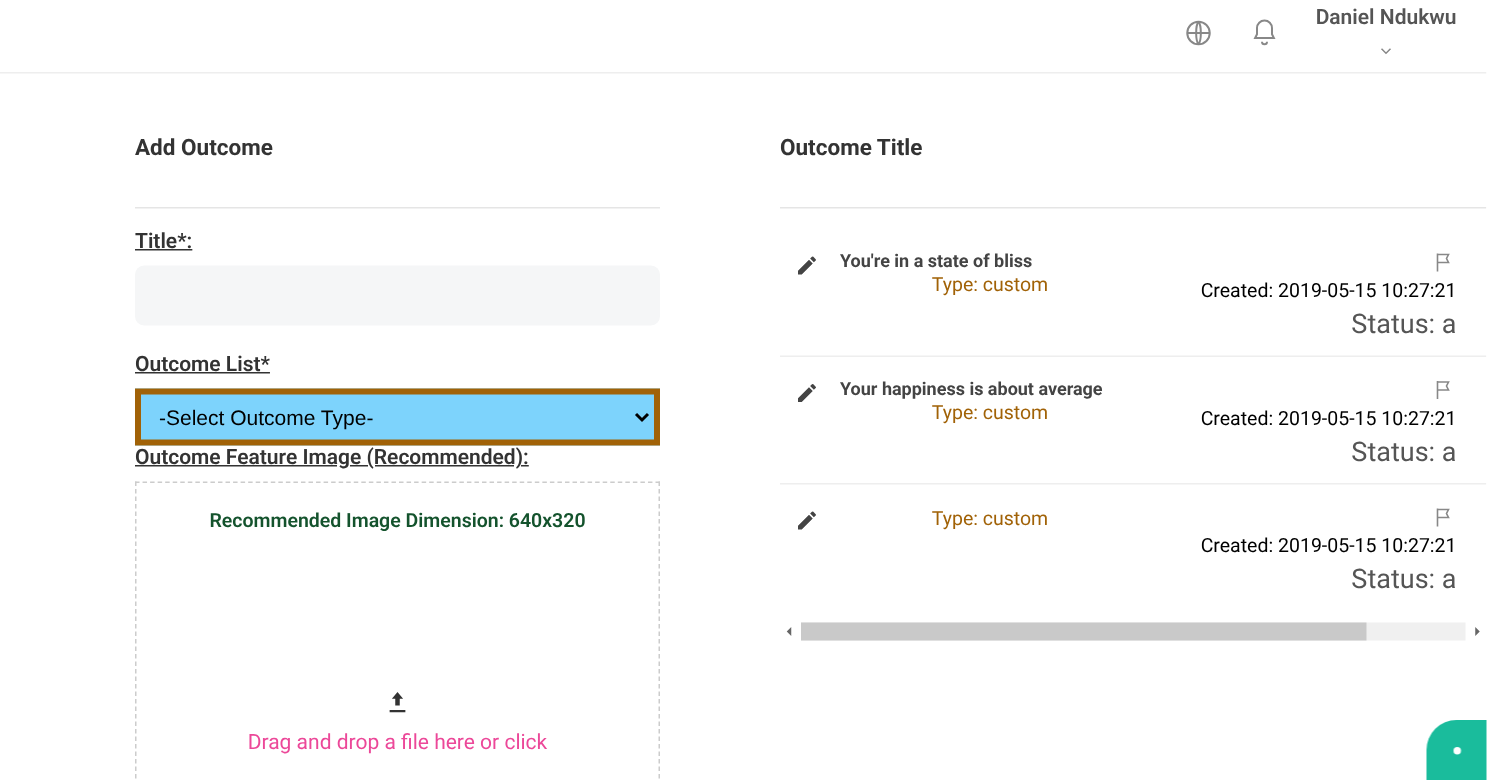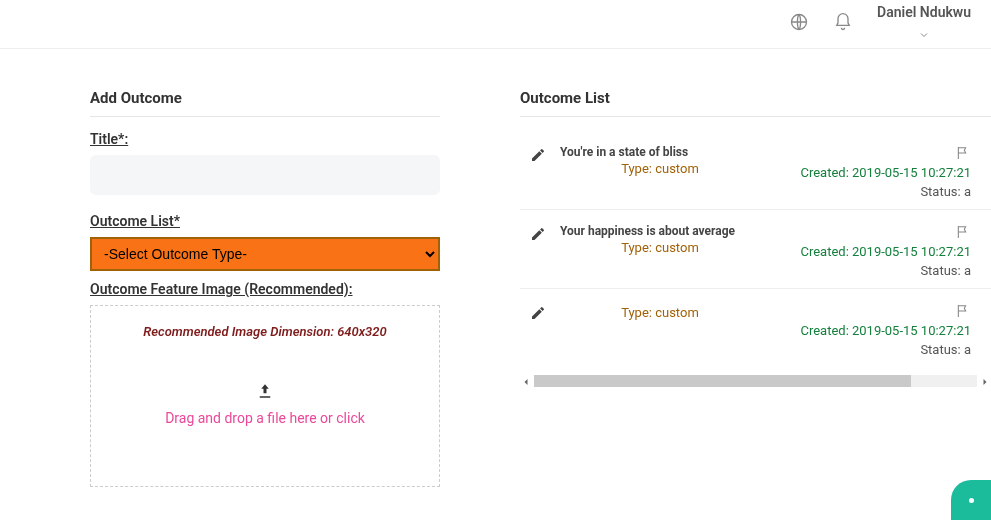--- a/index.html
+++ b/index.html
@@ -4,40 +4,40 @@
   <style>
     * { box-sizing: border-box; margin: 0; padding: 0; }
     body { font-family: -apple-system, BlinkMacSystemFont, "Segoe UI", Roboto, sans-serif; background: #fff; color: #333; font-size: 14px; }
     .header { display: flex; justify-content: flex-end; align-items: center; padding: 4px 20px 8px; border-bottom: 1px solid #eee; gap: 24px; }
     .header-icon { width: 20px; height: 20px; color: #888; cursor: pointer; }
     .header-user { display: flex; align-items: center; gap: 8px; font-weight: 600; color: #555; cursor: pointer; flex-direction: column; }
     .chevron-down { width: 12px; height: 12px; color: #888; }
     .content { display: flex; padding: 40px 0; max-width: 991px; }
     .col-left { flex: 0 0 460px; padding: 0 20px 0 90px; }
     .col-right { flex: 1; padding: 0 0 0 60px; overflow: hidden; }
-    h2 { font-size: 15px; font-weight: 700; color: #333; margin-bottom: 9px; }
+    h2 { font-size: 15px; font-weight: 700; color: #333; margin-bottom: 31px; }
     .divider { border: none; border-top: 1px solid #e5e5e5; margin-bottom: 14px; }
     .form-label { font-weight: 600; font-size: 14px; color: #333; margin-bottom: 8px; display: block; text-decoration: underline; }
     .input-text { width: 100%; background: #f5f6f7; border: none; border-radius: 6px; padding: 12px 14px; font-size: 14px; margin-bottom: 18px; }
-    .select-outcome { width: 100%; padding: 6px 8px; font-size: 14px; border: 2px solid #a16207; background: #f97316; margin-bottom: 10px; }
+    .select-outcome { width: 100%; padding: 6px 8px; font-size: 14px; border: 4px solid #a16207; background: #7dd3fc; margin-bottom: 0; }
     .upload-zone { border: 1px dashed #ccc; padding: 18px 10px 60px; text-align: center; }
-    .recommended { font-size: 13px; color: #7f1d1d; font-weight: 600; margin-bottom: 43px; font-style: italic; }
+    .recommended { font-size: 13px; color: #14532d; font-weight: 600; margin-bottom: 104px; }
     .upload-icon { display: block; margin: 0 auto 10px; width: 18px; height: 18px; }
     .upload-text { font-size: 14px; color: #ec4899; }
     .outcome-row { position: relative; padding: 14px 10px 10px 40px; }
     .outcome-row + .outcome-row { border-top: 1px solid #eee; }
     .row-wrap { display: flex; align-items: flex-start; }
     .edit-icon { position: absolute; left: 10px; top: 16px; width: 16px; height: 16px; color: #444; cursor: pointer; }
     .row-left-block { flex: 1; }
     .outcome-title { font-weight: 700; color: #444; font-size: 12px; }
     .outcome-type { font-size: 13px; color: #a16207; margin-top: 2px; text-align: center; max-width: 200px; }
     .row-right-block { display: flex; flex-direction: column; align-items: flex-end; gap: 4px; min-width: 200px; padding-right: 10px; }
     .flag-icon { width: 16px; height: 16px; color: #888; cursor: pointer; }
-    .created { font-size: 13px; color: #15803d; white-space: nowrap; }
-    .status { font-size: 13px; color: #555; white-space: nowrap; }
+    .created { font-size: 13px; color: #000000; white-space: nowrap; }
+    .status { font-size: 18px; color: #555; white-space: nowrap; }
     .scroll-track { display: flex; align-items: center; margin-top: 8px; }
     .scroll-arrow { width: 12px; height: 12px; color: #666; flex-shrink: 0; }
     .scroll-bar-bg { flex: 1; height: 12px; background: #f0f0f0; margin: 0 2px; position: relative; }
     .scroll-bar-thumb { position: absolute; left: 0; top: 0; height: 100%; width: 85%; background: #c9c9c9; }
     .chat-bubble { position: fixed; right: 0; bottom: 0; width: 40px; height: 40px; background: #1abc9c; border-top-left-radius: 50%; border-bottom-left-radius: 0; display: flex; align-items: center; justify-content: center; }
     .chat-dot { width: 5px; height: 5px; background: #fff; border-radius: 50%; }
   </style>
 </head>
 <body>
 
@@ -79,21 +79,21 @@
       <span class="upload-icon">
         <svg viewBox="0 0 24 24" fill="currentColor">
             <path d="M12 3l5 6h-3v6h-4V9H7l5-6zM5 19h14v2H5z"></path>
           </svg>
       </span>
       <div class="upload-text">Drag and drop a file here or click</div>
     </div>
   </div>
 
   <div class="col-right">
-    <h2>Outcome List</h2>
+    <h2>Outcome Title</h2>
     <hr class="divider">
 
     <div id="outcome-rows">
         <div class="outcome-row">
           <span class="edit-icon"><svg viewBox="0 0 24 24" fill="currentColor">
               <path d="M3 17.25V21h3.75l11-11-3.75-3.75-11 11zM20.7 7.04a1 1 0 000-1.41l-2.34-2.34a1 1 0 00-1.41 0l-1.83 1.83 3.75 3.75 1.83-1.83z"></path>
             </svg></span>
           <div class="row-wrap">
             <div class="row-left-block">
               <div class="outcome-title">You're in a state of bliss</div>

